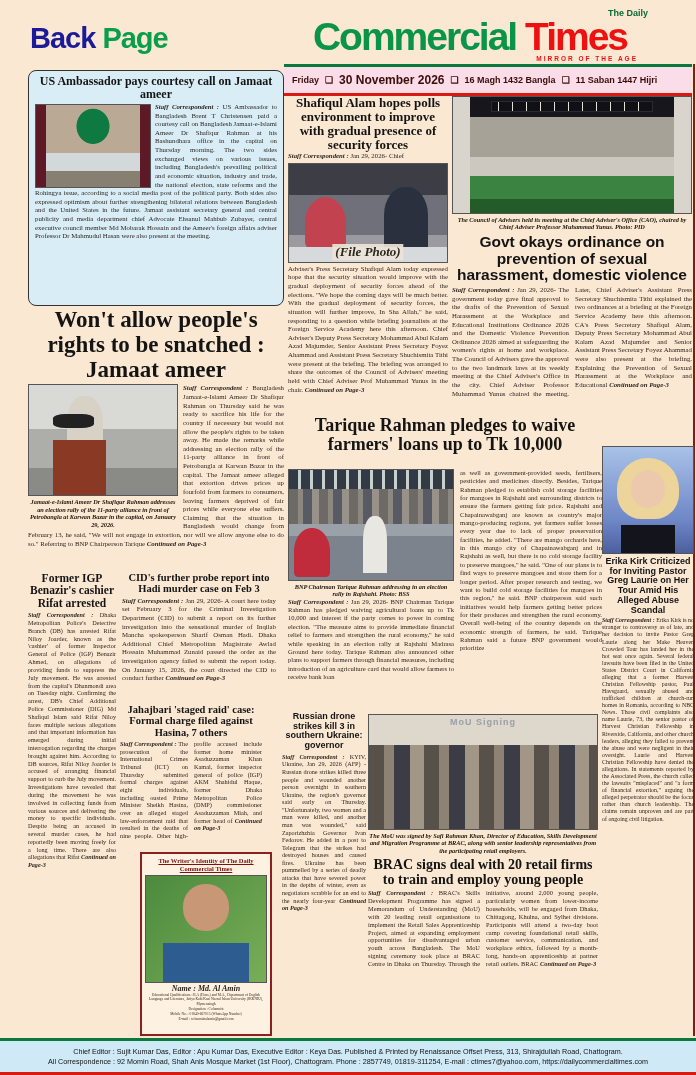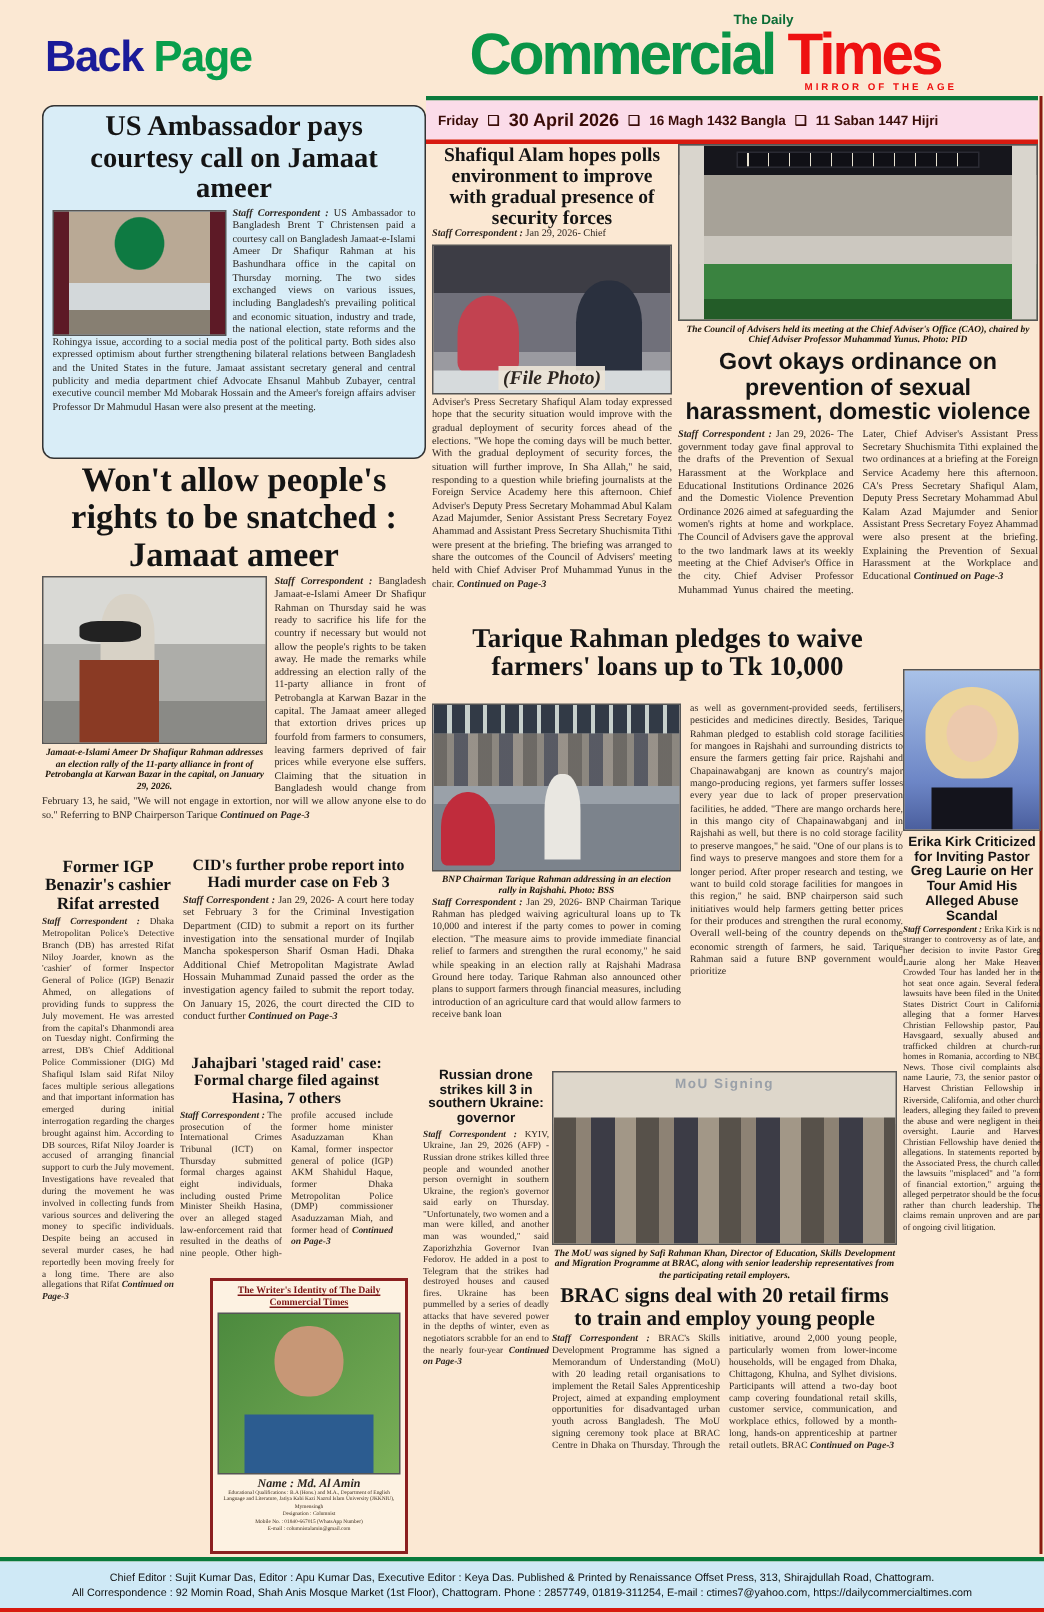--- a/index.html
+++ b/index.html
@@ -6,21 +6,21 @@
   html,body { background:#fbe8d3; }
   .page { position:relative; width:696px; height:1075px; background:#fbe8d3;
           font-family:"Liberation Serif", serif; color:#2d2620; overflow:hidden; }
 
   
   .backpage { position:absolute; left:30px; top:22px; font-family:"Liberation Sans",sans-serif;
               font-size:29px; font-weight:bold; letter-spacing:-1px; }
   .bp-back { color:#1b1b99; } .bp-page { color:#089e4c; }
   .masthead { position:absolute; left:292px; top:8px; width:356px; text-align:center;
               font-family:"Liberation Sans",sans-serif; }
-  .m-top { font-size:9px; font-weight:bold; color:#0a6b35; text-align:center; padding-left:78px; }
+  .m-top { font-size:9px; font-weight:bold; color:#0a6b35; text-align:right; padding-left:78px; }
   .m-main { font-size:39px; font-weight:bold; letter-spacing:-2px; line-height:.95; white-space:nowrap; }
   .m-green { color:#0a9447; } .m-red { color:#ee1111; }
   .m-tag { font-size:6.5px; font-weight:bold; color:#ee1111; letter-spacing:2px; text-align:right; padding-right:10px; }
   .daterow { position:absolute; left:284px; top:64px; width:408px; }
   .rule-green { height:3px; background:#0a7a3c; }
   .rule-red { height:3px; background:#d81a10; }
   .datebar { background:#fbdce9; display:flex; align-items:center; gap:6px; padding:6px 8px;
              font-family:"Liberation Sans",sans-serif; font-weight:bold; color:#3a0d08; font-size:9px; }
   .datebar .big { font-size:12px; }
   .right-rule { position:absolute; right:1px; top:64px; height:972px; width:2px; background:#8a1a10; }
@@ -32,21 +32,21 @@
   .byline { font-weight:bold; font-style:italic; }
   .cont { font-weight:bold; font-style:italic; }
   .caption { font-size:6.3px; font-weight:bold; font-style:italic; text-align:center;
              line-height:1.18; color:#1c1409; margin-top:2px; }
   .cols2 { column-count:2; column-gap:6px; }
   .ph { position:relative; overflow:hidden; border:1px solid #555; }
 
   
   .box-us { left:28px; top:70px; width:256px; height:236px; background:#d9edf7;
             border:1.5px solid #333; border-radius:8px; padding:4px 6px; }
-  .h-us { font-size:19px; margin-bottom:2px; }
+  .h-us { font-size:12px; margin-bottom:2px; }
   .us-photo { float:left; width:116px; height:84px; margin:1px 4px 1px 0;
     background:
       linear-gradient(90deg,#5d1a26 0 9%,rgba(0,0,0,0) 9% 91%,#5d1a26 91%),
       radial-gradient(ellipse at 50% 26%,#0e7a42 0 20%,rgba(0,0,0,0) 21%),
       linear-gradient(180deg,#b9a995 0 58%,#d3d8da 58% 80%,#877f72 80%); }
 
   
   .art-shafiqul { left:288px; top:96px; width:160px; height:342px; }
   .h-shafiqul { font-size:13px; }
   .shafiqul-photo { width:100%; height:100px; margin:2px 0;
@@ -161,21 +161,21 @@
       <span class="m-red">Times</span>
     </div>
     <div class="m-tag">MIRROR OF THE AGE</div>
   </div>
 
   <div class="daterow">
     <div class="rule-green"></div>
     <div class="datebar">
       <span>Friday</span>
       <span>❑</span>
-      <span class="big">30 April 2026</span>
+      <span class="big">30 November 2026</span>
       <span>❑</span>
       <span>16 Magh 1432 Bangla</span>
       <span>❑</span>
       <span>11 Saban 1447 Hijri</span>
     </div>
     <div class="rule-red"></div>
   </div>
 
   <div class="right-rule"></div>
 

